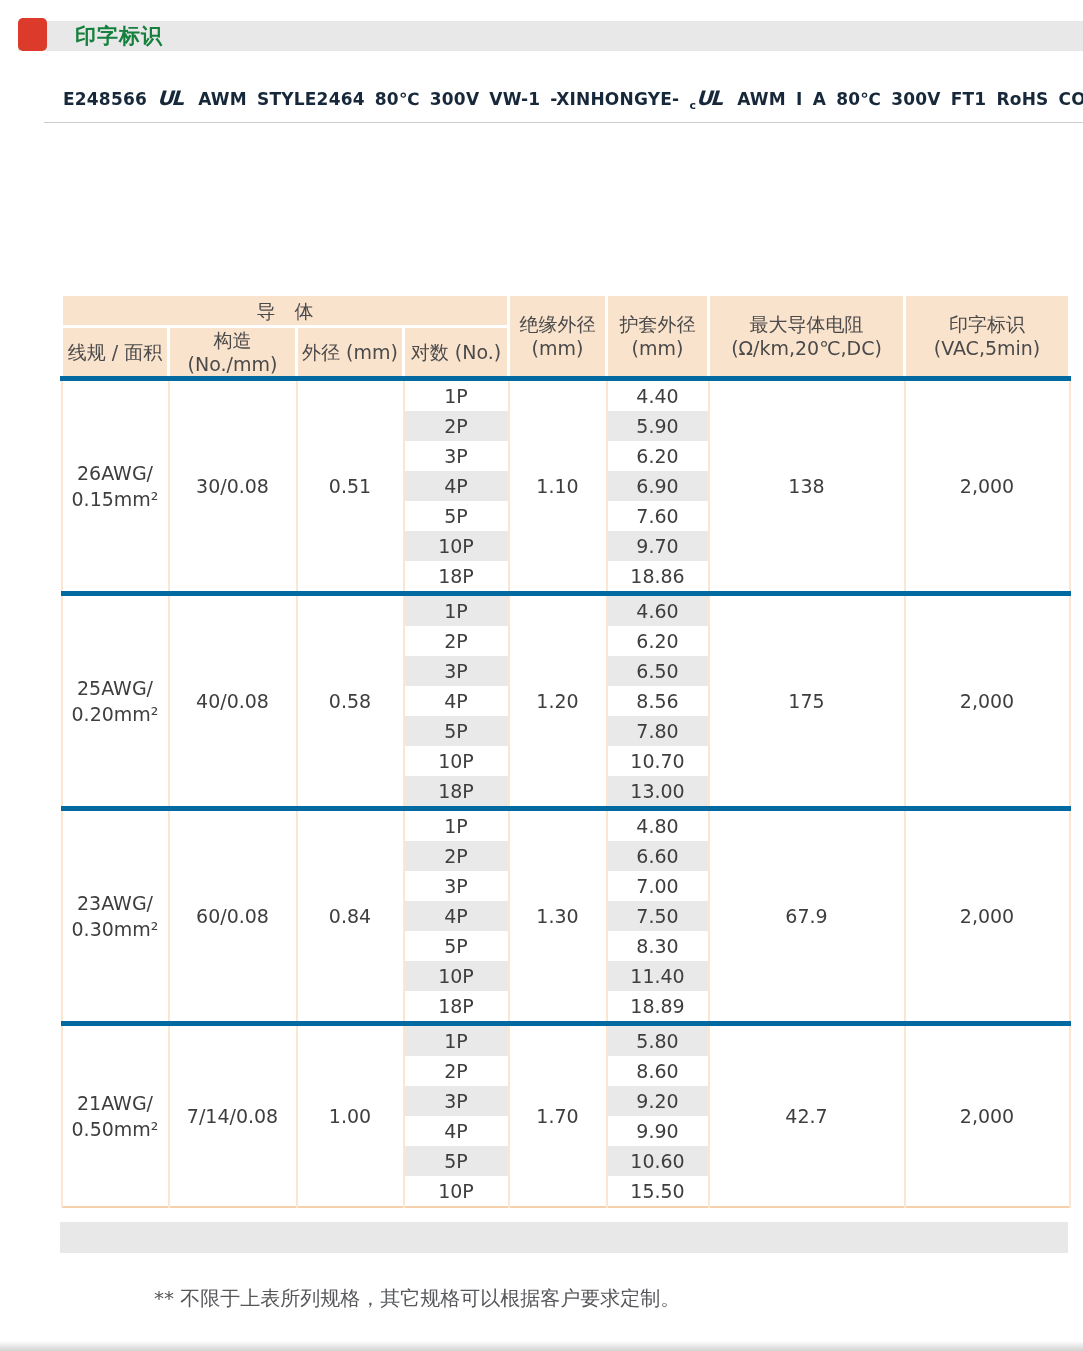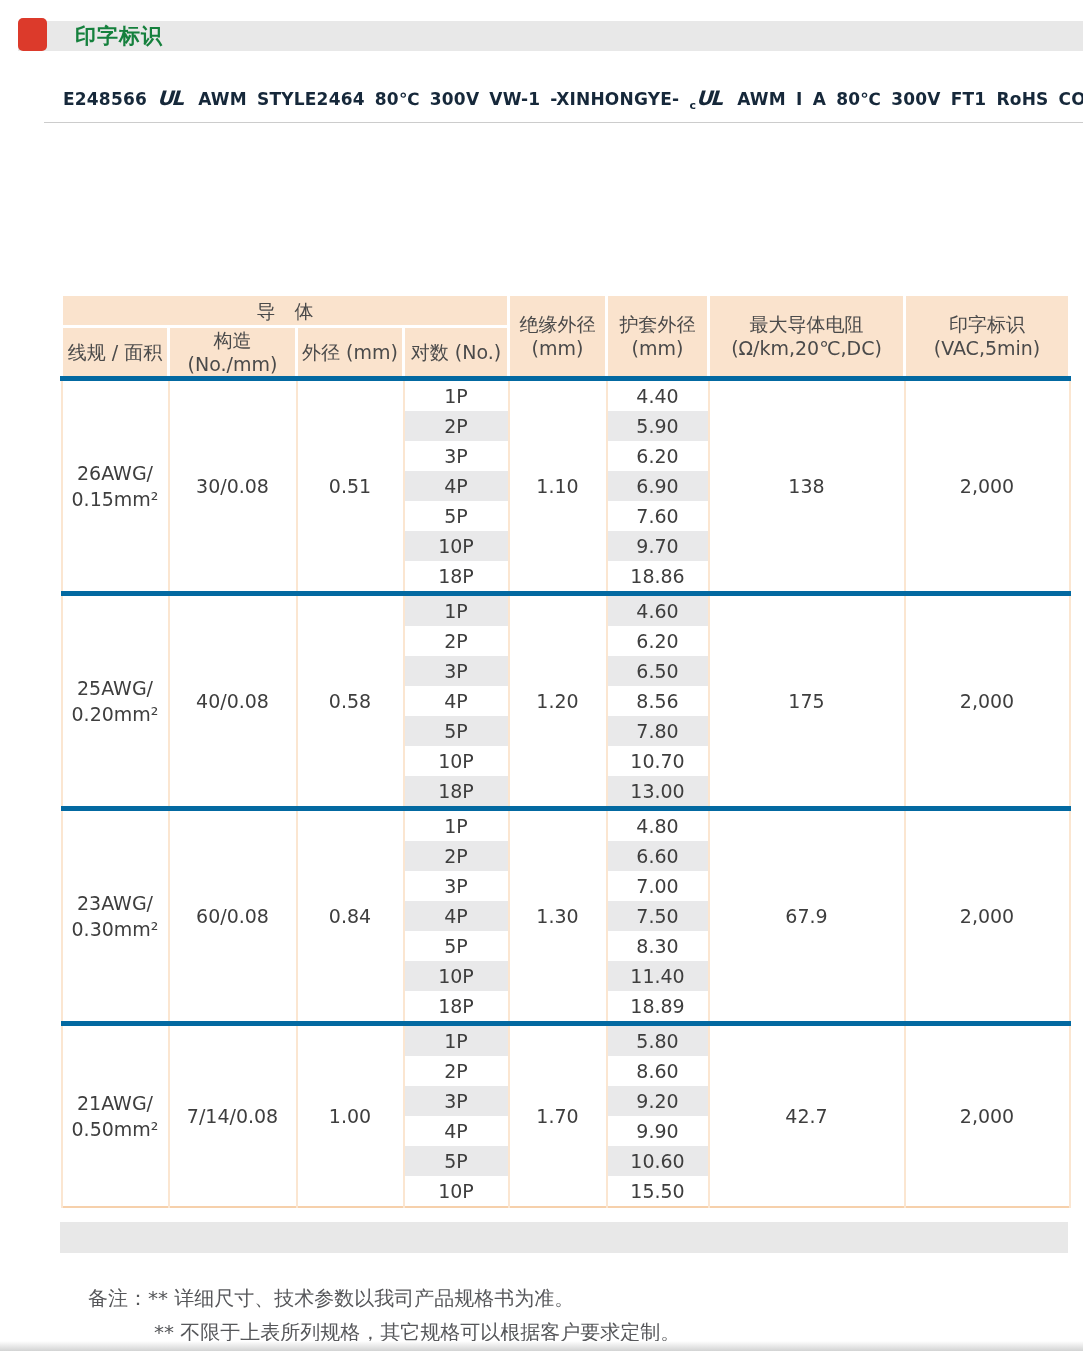--- a/index.html
+++ b/index.html
@@ -222,18 +222,17 @@
         <tr>
           <td class="pairs">10P</td>
           <td class="jacket">15.50</td>
         </tr>
       </tbody>
   </table>
 
   <div class="footer-bar"></div>
 
   <div class="notes">
-    <div class="l1">备注：** 详细尺寸、技术参数以我司产品规格书为准。</div>
     <div class="l2">** 不限于上表所列规格，其它规格可以根据客户要求定制。</div>
   </div>
 
   <div class="bottom-edge"></div>
 </div>
 
 </body></html>

